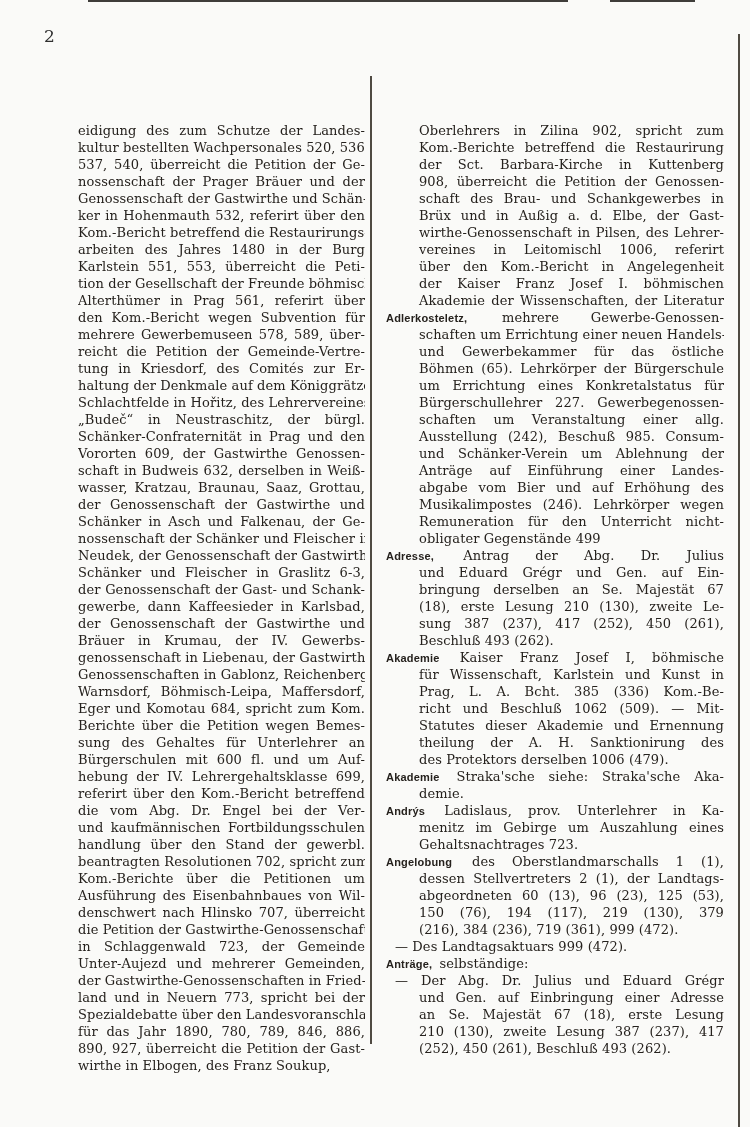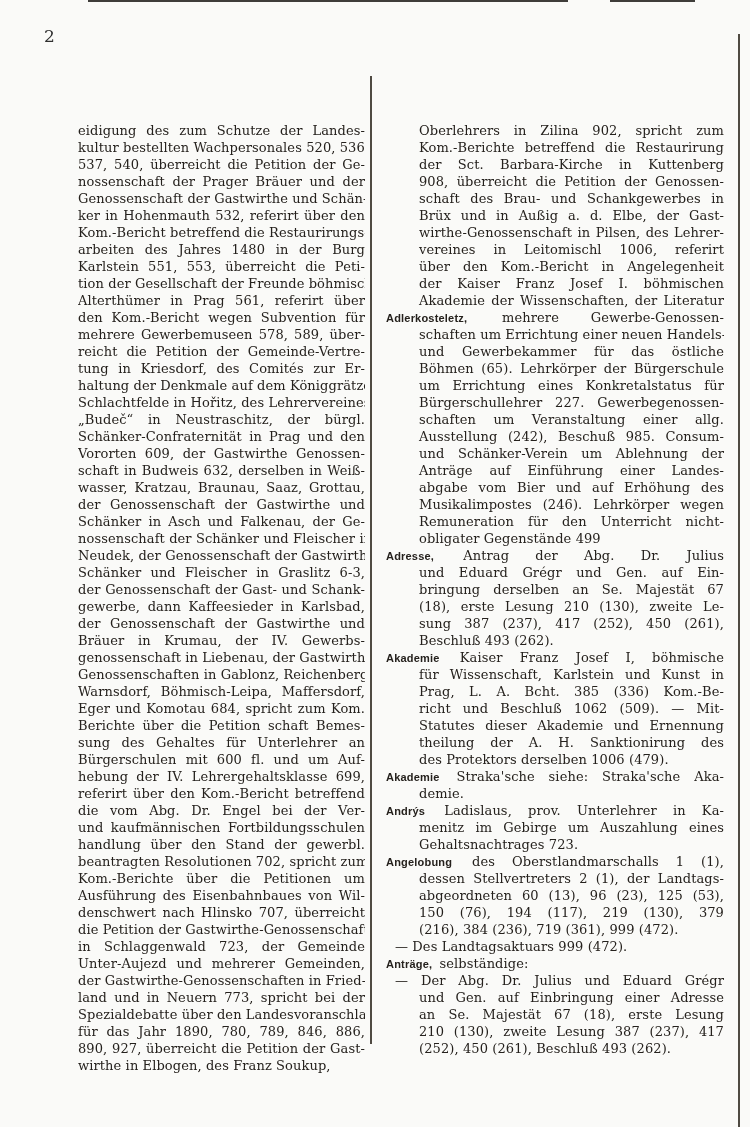--- a/index.html
+++ b/index.html
@@ -90,21 +90,21 @@
         <div class="tline">Neudek, der Genossenschaft der Gastwirthe,</div>
         <div class="tline">Schänker und Fleischer in Graslitz 6-3,</div>
         <div class="tline">der Genossenschaft der Gast- und Schank-</div>
         <div class="tline">gewerbe, dann Kaffeesieder in Karlsbad,</div>
         <div class="tline">der Genossenschaft der Gastwirthe und</div>
         <div class="tline">Bräuer in Krumau, der IV. Gewerbs-</div>
         <div class="tline">genossenschaft in Liebenau, der Gastwirthe-</div>
         <div class="tline">Genossenschaften in Gablonz, Reichenberg,</div>
         <div class="tline">Warnsdorf, Böhmisch-Leipa, Maffersdorf,</div>
         <div class="tline">Eger und Komotau 684, spricht zum Kom.</div>
-        <div class="tline">Berichte über die Petition schaft Bemes-</div>
+        <div class="tline">Berichte über die Petition wegen Bemes-</div>
         <div class="tline">sung des Gehaltes für Unterlehrer an</div>
         <div class="tline">Bürgerschulen mit 600 fl. und um Auf-</div>
         <div class="tline">hebung der IV. Lehrergehaltsklasse 699,</div>
         <div class="tline">referirt über den Kom.-Bericht betreffend</div>
         <div class="tline">die vom Abg. Dr. Engel bei der Ver-</div>
         <div class="tline">und kaufmännischen Fortbildungsschulen</div>
         <div class="tline">handlung über den Stand der gewerbl.</div>
         <div class="tline">beantragten Resolutionen 702, spricht zum</div>
         <div class="tline">Kom.-Berichte über die Petitionen um</div>
         <div class="tline">Ausführung des Eisenbahnbaues von Wil-</div>

